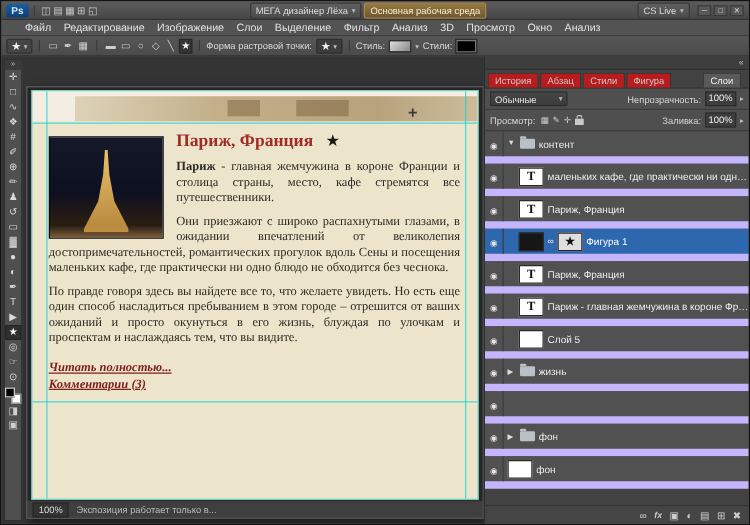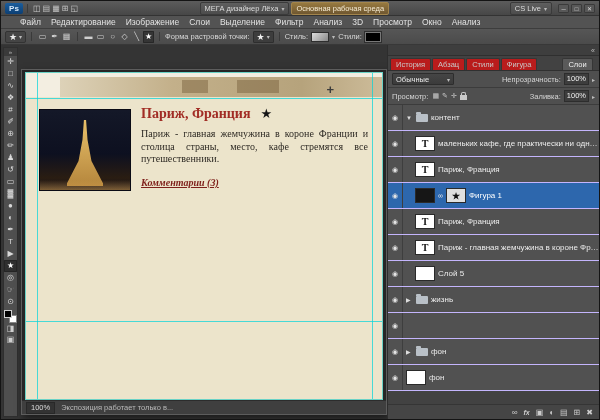--- a/index.html
+++ b/index.html
@@ -57,21 +57,21 @@
   .banner-block{position:absolute;top:3px;height:13px;background:rgba(115,90,55,.45)}
   .guide-v{position:absolute;top:0;bottom:0;width:1px;background:rgba(0,212,218,.7);z-index:6}
   .guide-h{position:absolute;left:0;right:0;height:1px;background:rgba(0,212,218,.7);z-index:6}
   .content{position:relative;padding:7px 14px 0 13px;z-index:2}
   .doc-title{font-family:"Liberation Serif",serif;font-weight:bold;font-size:14px;color:#a12c24;display:inline}
   .title-star{font-size:13px;color:#151515;margin-left:10px}
   .photo{float:left;width:92px;height:82px;margin:5px 10px 2px 0;background:linear-gradient(#141828 0%,#0d1020 55%,#2a1d12 85%,#141018 100%);position:relative;border:1px solid #0a0a14}
   .tower{position:absolute;left:50%;bottom:4px;transform:translateX(-50%);width:36px;height:66px;background:linear-gradient(#e8c06a,#b5863c);clip-path:polygon(47% 0,53% 0,57% 30%,68% 62%,100% 96%,100% 100%,0 100%,0 96%,32% 62%,43% 30%)}
   .photo-glow{position:absolute;left:0;right:0;bottom:0;height:10px;background:linear-gradient(rgba(0,0,0,0),rgba(214,160,80,.55))}
   .para{font-family:"Liberation Serif",serif;font-size:10px;line-height:12.5px;color:#2e2a24;margin-top:6px;text-align:justify}
-  .para .lead{font-weight:normal}
+  .para .lead{font-weight:bold}
   .links{margin-top:11px;font-family:"Liberation Serif",serif;font-size:10px;font-style:italic;font-weight:bold;color:#7e1f1a}
   .links div{text-decoration:underline;margin-top:2px}
   .cursor-plus{position:absolute;right:48px;top:9px;font-size:13px;color:#3c3c3c;z-index:7;font-weight:bold}
   .doc-status{height:14px;background:#3f3f3f;border-top:1px solid #2c2c2c;display:flex;align-items:center;gap:6px;padding:0 4px;flex:none}
   .zoom-box{font-size:7.5px;color:#ddd;background:#333;border:1px solid #282828;padding:0 4px;line-height:10px}
   .status-text{font-size:7.5px;color:#b9b9b9;white-space:nowrap;overflow:hidden}
 
   
   .dock{position:absolute;top:0;right:0;width:212px;bottom:0;background:#4b4b4b;border-left:1px solid #2d2d2d;display:flex;flex-direction:column;z-index:10}
   .dock-top{height:11px;background:#3e3e3e;border-bottom:1px solid #2f2f2f;display:flex;justify-content:flex-end;align-items:center;padding:0 4px;color:#bdbdbd;font-size:7px;flex:none}
@@ -81,21 +81,21 @@
   .ptab.gap{margin-left:24px}
   .blend-row,.lock-row{height:17px;display:flex;align-items:center;gap:3px;padding:0 4px;border-bottom:1px solid #3c3c3c;background:#4f4f4f;flex:none}
   .blend-select{width:62px;height:12px;background:linear-gradient(#454545,#3b3b3b);border:1px solid #2d2d2d;border-radius:1px;display:flex;align-items:center;justify-content:space-between;padding:0 3px;font-size:7.5px;color:#e8e8e8}
   .p-label{font-size:7.5px;color:#d6d6d6;white-space:nowrap}
   .p-value{font-size:7.5px;color:#f0f0f0;background:#3d3d3d;border:1px solid #2d2d2d;padding:0 2px;line-height:10px}
   .ml-auto{margin-left:auto}
   .mini-ic{font-size:7px;color:#c9c9c9;width:9px;text-align:center}
   .css-lock{position:relative;width:7px;height:5px;background:#c9c9c9;margin:3px 2px 0}
   .css-lock::before{content:"";position:absolute;top:-3px;left:1px;width:3px;height:2px;border:1px solid #c9c9c9;border-bottom:none;border-radius:2px 2px 0 0}
   .layers-list{flex:1;overflow:hidden;background:#424242}
-  .layer-row{height:26px;display:flex;align-items:center;border-bottom:1px solid #c4b5fd;background:#515151}
+  .layer-row{height:26px;display:flex;align-items:center;border-bottom:6px solid #c4b5fd;background:#515151}
   .layer-row.selected{background:#2d67ad}
   .eye-cell{width:15px;flex:none;text-align:center;font-size:7px;color:#e4e4e4;border-right:1px solid #3e3e3e;line-height:25px;height:100%}
   .row-body{display:flex;align-items:center;gap:3px;padding-left:3px;min-width:0;flex:1;height:100%}
   .disc{font-size:6px;color:#ddd;width:7px;flex:none}
   .folder{width:12px;height:8px;background:#b9c0c7;border-radius:1px;position:relative;flex:none}
   .folder::before{content:"";position:absolute;top:-2px;left:0;width:5px;height:2px;background:#b9c0c7;border-radius:1px 1px 0 0}
   .thumb{width:20px;height:15px;background:#fff;border:1px solid #2a2a2a;flex:none;display:flex;align-items:center;justify-content:center;font-family:"Liberation Serif",serif;font-size:10px;font-weight:bold;color:#111}
   .thumb.black{background:#161616}
   .thumb.starthumb{background:#dfdfdf;font-size:9px}
   .chain{font-size:7px;color:#e8e8e8;flex:none}
@@ -237,21 +237,24 @@
           <div class="guide-h" style="top:25px"></div>
           <div class="guide-h" style="top:248px"></div>
           <div class="cursor-plus">+</div>
           <div class="content">
             <h1 class="doc-title">Париж, Франция</h1><span class="title-star">★</span>
             <div class="photo">
               <div class="tower"></div>
               <div class="photo-glow"></div>
             </div>
             <p class="para"><span class="lead">Париж</span><span> - главная жемчужина в короне Франции и столица страны, место, кафе стремятся все путешественники.</span></p>
+            <p class="para">Они приезжают с широко распахнутыми глазами, в ожидании впечатлений от великолепия достопримечательностей, романтических прогулок вдоль Сены и посещения маленьких кафе,  где практически ни одно блюдо не обходится без чеснока.</p>
+            <p class="para">По правде говоря здесь вы найдете все то, что желаете увидеть. Но есть еще один способ насладиться пребыванием в этом городе – отрешится от ваших ожиданий и просто окунуться в его жизнь, блуждая по улочкам и проспектам и наслаждаясь тем, что вы видите.</p>
             <div class="links">
+              <div>Читать полностью...</div>
               <div>Комментарии (3)</div>
             </div>
           </div>
         </div>
       </div>
       <div class="doc-status">
         <span class="zoom-box">100%</span>
         <span class="status-text">Экспозиция работает только в...</span>
       </div>
     </div>

